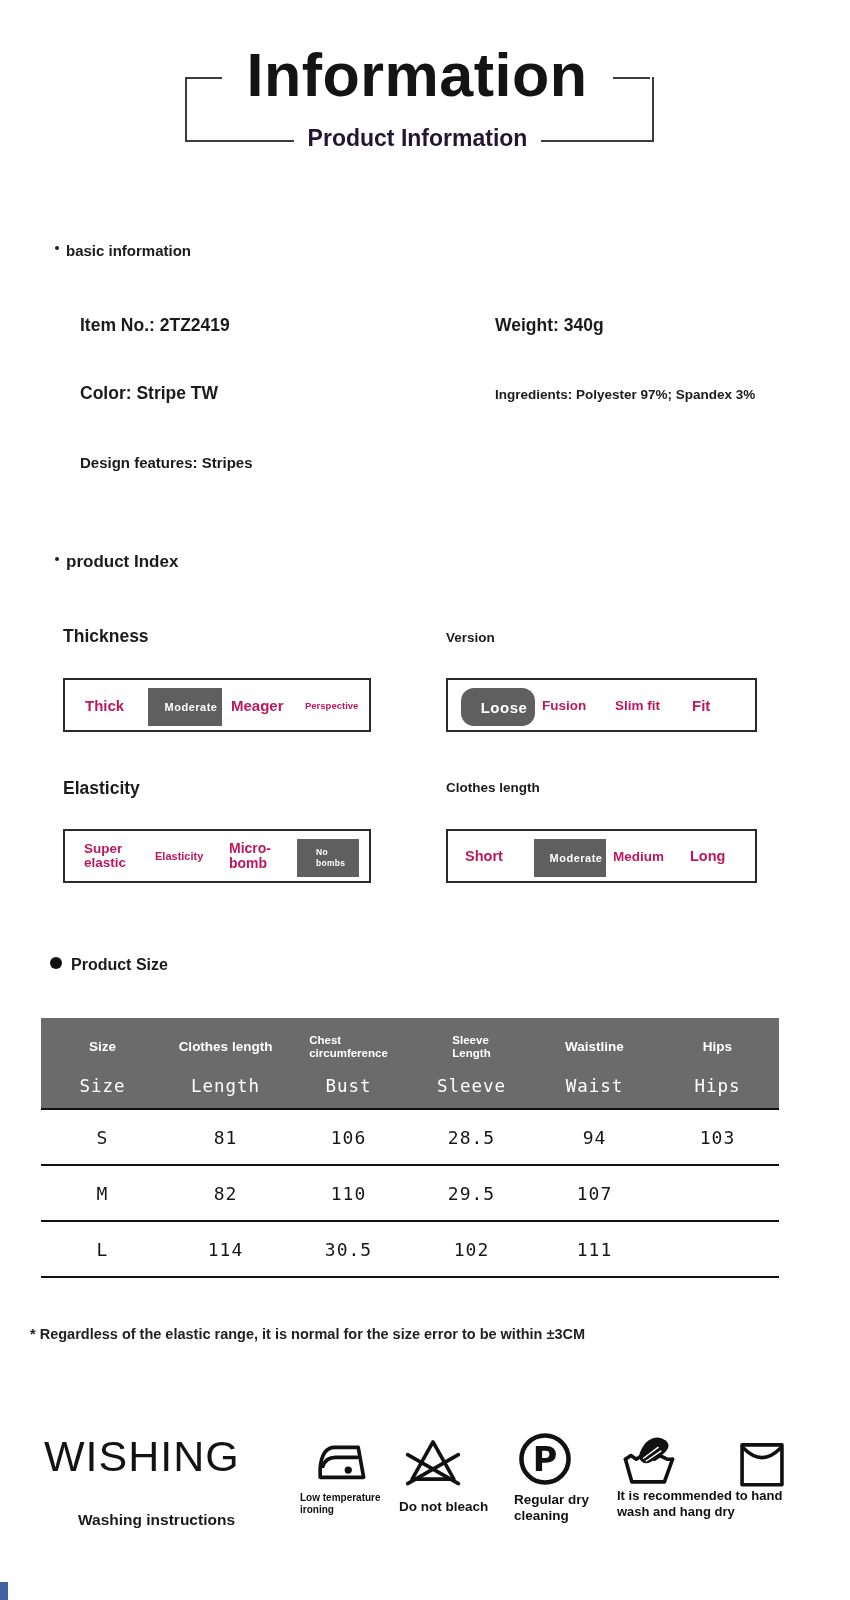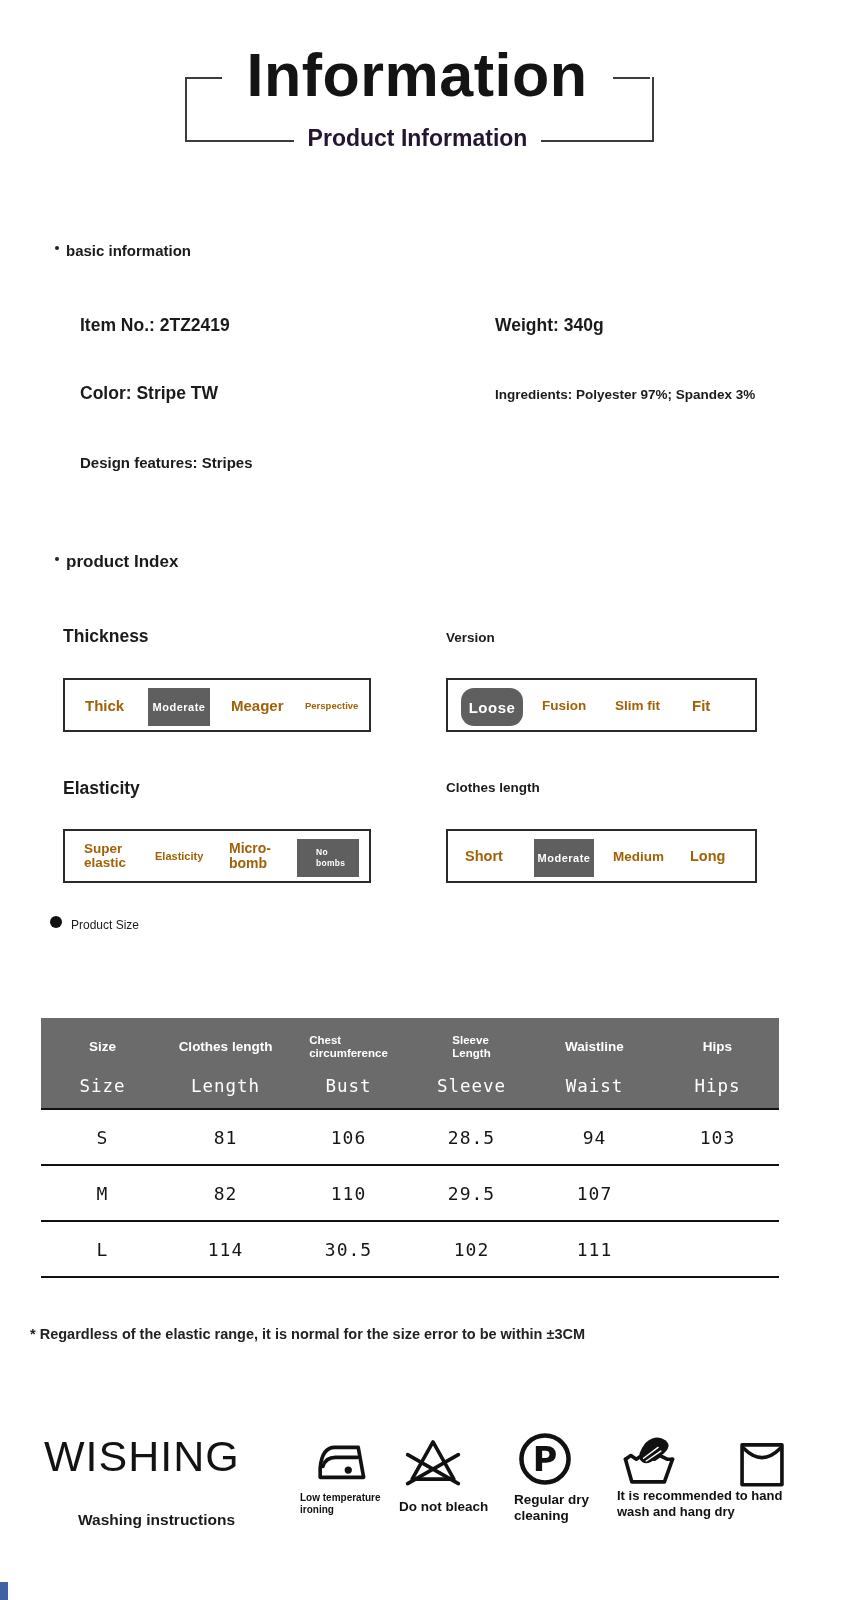--- a/index.html
+++ b/index.html
@@ -16,43 +16,43 @@
   .stub{top:77px;width:37px;height:0;border-top:2px solid #3c3c3c;}
   .stub-l{left:185px;} .stub-r{left:613px;}
   .subtitle-wrap{left:185px;top:125px;width:465px;text-align:center;}
   .subtitle-wrap span{display:inline-block;background:#ffffff;padding:0 14px;font-size:23px;font-weight:bold;color:#241633;}
 
   
   .dot{display:inline-block;width:4px;height:4px;border-radius:50%;background:#222;vertical-align:6px;margin-right:7px;}
   .bigdot{display:inline-block;width:12px;height:12px;border-radius:50%;background:#111;vertical-align:1px;margin-right:9px;}
   .sec-basic{left:55px;top:242px;font-size:15px;font-weight:bold;}
   .sec-index{left:55px;top:552px;font-size:17px;font-weight:bold;}
-  .sec-size{left:50px;top:916px;font-size:12px;font-weight:normal;}
+  .sec-size{left:50px;top:956px;font-size:16px;font-weight:bold;}
 
   
   .f-item{left:80px;top:315px;font-size:17.5px;font-weight:bold;}
   .f-weight{left:495px;top:315px;font-size:17.5px;font-weight:bold;}
   .f-color{left:80px;top:383px;font-size:17.5px;font-weight:bold;}
   .f-ingr{left:495px;top:387px;font-size:13.5px;font-weight:bold;}
   .f-design{left:80px;top:454px;font-size:15px;font-weight:bold;}
 
   
   .g-thickness{left:63px;top:626px;font-size:17.5px;font-weight:bold;}
   .g-version{left:446px;top:630px;font-size:13.5px;font-weight:bold;}
   .g-elastic{left:63px;top:778px;font-size:17.5px;font-weight:bold;}
   .g-length{left:446px;top:780px;font-size:13.5px;font-weight:bold;}
 
   
   .obox{border:2px solid #2a2a2a;background:#fff;}
   .box-t{left:63px;top:678px;width:304px;height:50px;}
   .box-v{left:446px;top:678px;width:307px;height:50px;}
   .box-e{left:63px;top:829px;width:304px;height:50px;}
   .box-c{left:446px;top:829px;width:307px;height:50px;}
-  .opt{position:absolute;top:0;height:100%;display:flex;align-items:center;font-weight:bold;color:#a16207;}
-  .chip{position:absolute;top:8px;height:38px;background:#5f5f5f;color:#fff;display:flex;align-items:center;justify-content:center;font-weight:bold;letter-spacing:0.5px;}
+  .opt{position:absolute;top:0;height:100%;display:flex;align-items:center;font-weight:bold;color:#be185d;}
+  .chip{position:absolute;top:8px;height:38px;background:#5f5f5f;color:#fff;display:flex;align-items:center;justify-content:center;font-weight:bold;letter-spacing:0.5px;padding-left:12px;}
   
   .o-thick{left:20px;font-size:15px;}
   .c-moderate1{left:83px;width:62px;font-size:11px;}
   .o-meager{left:166px;font-size:15px;}
   .o-persp{left:240px;font-size:9.5px;}
   
   .c-loose{left:13px;width:62px;font-size:15px;border-radius:13px;}
   .o-fusion{left:94px;font-size:13.5px;}
   .o-slimfit{left:167px;font-size:13.5px;}
   .o-fit{left:244px;font-size:15px;}

